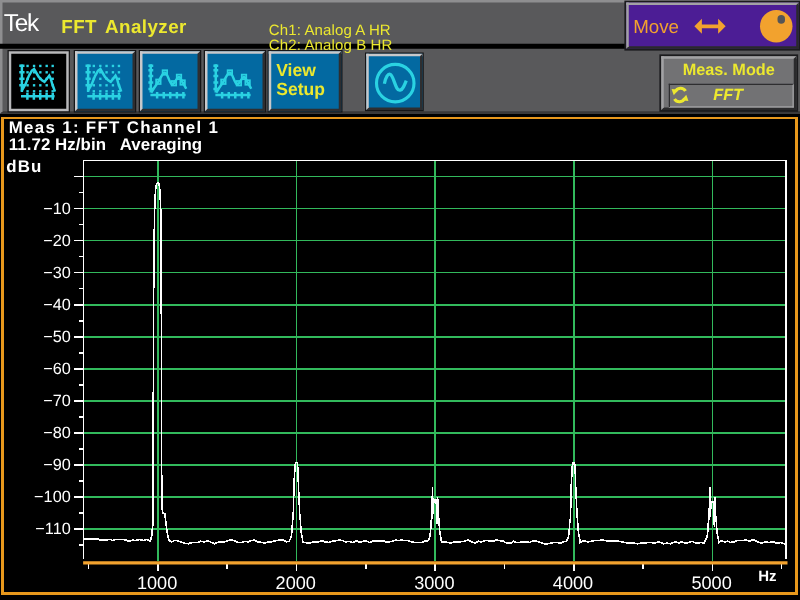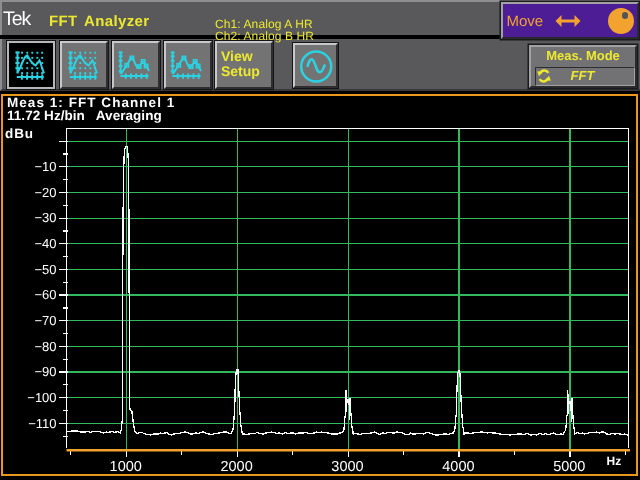--- a/index.html
+++ b/index.html
@@ -1,19 +1,19 @@
 <!DOCTYPE html>
 <html><head><meta charset="utf-8">
 <style>
 * { margin:0; padding:0; box-sizing:border-box; }
 html,body { width:640px; height:480px; background:#000; overflow:hidden;
   font-family:"Liberation Sans", sans-serif; }
 * { text-rendering: geometricPrecision; }
 .abs { position:absolute; }
-.btn { position:absolute; top:41px; width:48px; height:48px; background:#737373;
+.btn { position:absolute; top:41px; width:48px; height:48px; background:#0369a1;
   border-top:2px solid #c8c8ca; border-left:2px solid #c8c8ca;
   border-bottom:2px solid #2e2e30; border-right:2px solid #2e2e30;
   box-shadow:0 0 0 1px #151517; }
 .yellow { color:#ece82f; }
 </style></head>
 <body>
 <div style="position:absolute;left:0;top:0;width:608px;height:480px;opacity:0.999">
 
 <div class="abs" style="left:0;top:0;width:640px;height:91px;background:#59595b;
   border-top:2px solid #8e8e90;border-left:2px solid #8e8e90;border-bottom:2px solid #38383a"></div>

